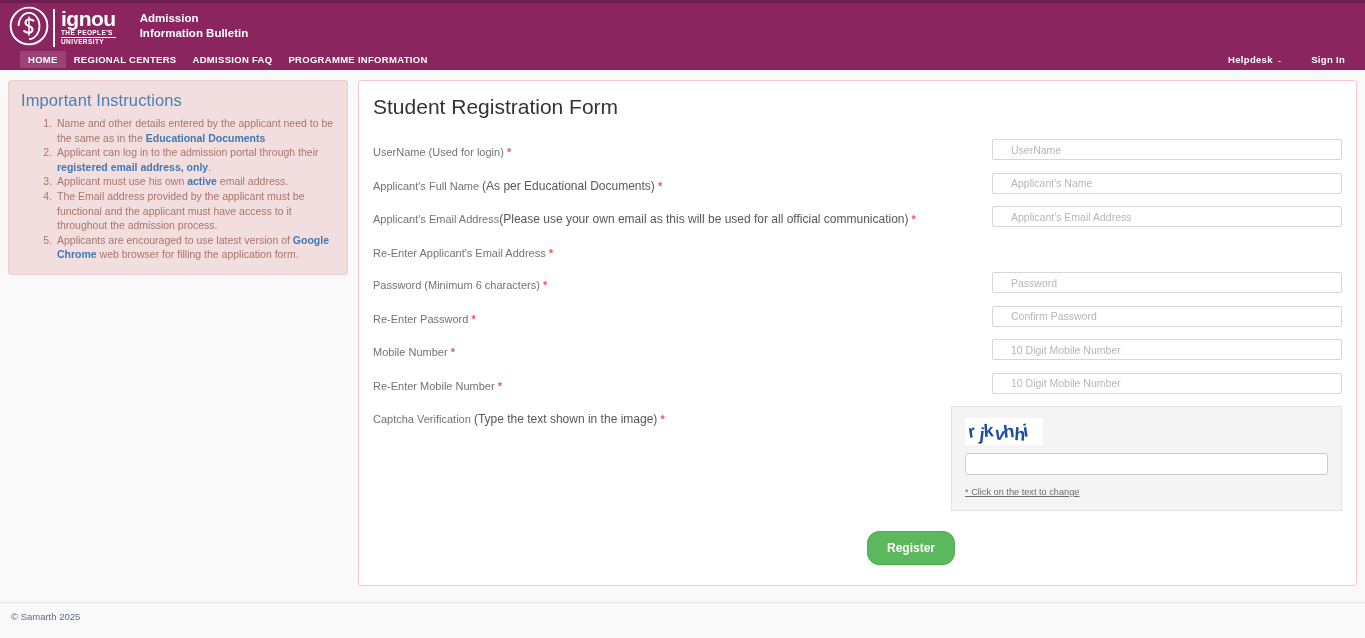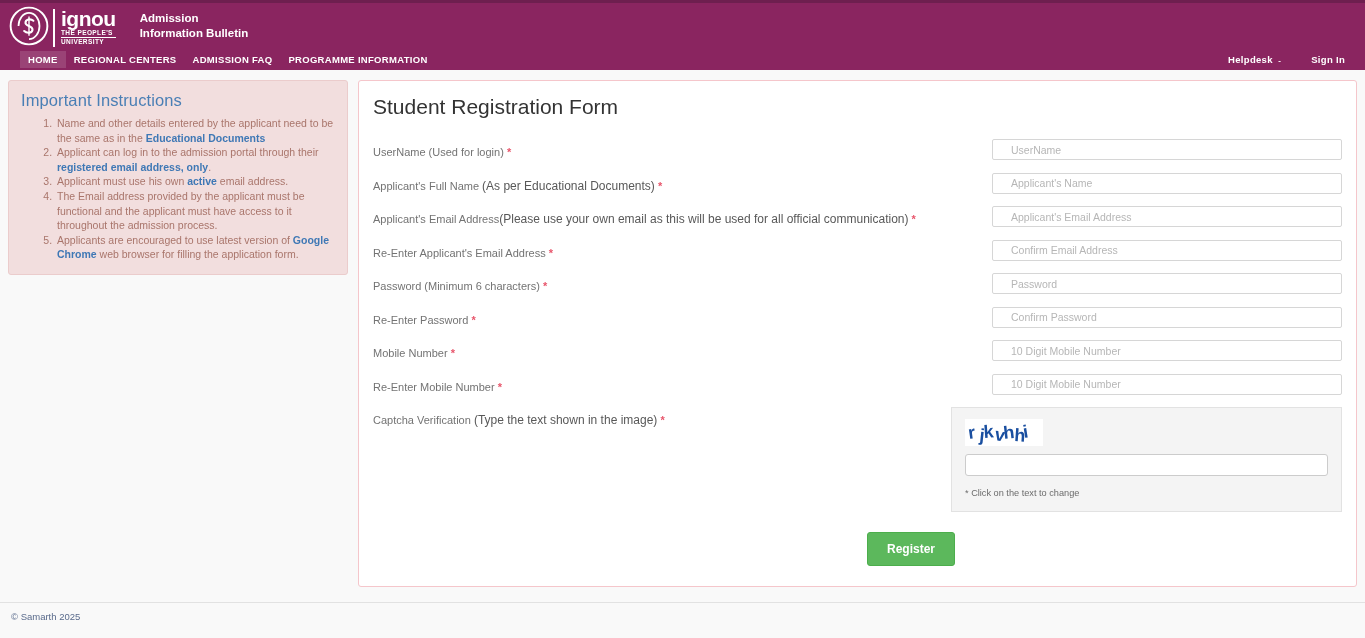--- a/index.html
+++ b/index.html
@@ -210,32 +210,33 @@
     padding: 2px 7px;
     font-size: 10.5px;
     font-family: "Liberation Sans", sans-serif;
     outline: none;
     background: #fff;
   }
   .captcha-note {
     margin-top: 12px;
     font-size: 9.2px;
     color: #6b6b6b;
+    text-decoration: underline;
   }
 
   
   .btn-row {
     display: flex;
     margin-top: 20px;
   }
   .btn-spacer { flex: 0 0 494px; }
   .btn-register {
     background: #5cb85c;
     border: 1px solid #4cae4c;
-    border-radius: 3px;
+    border-radius: 12px;
     color: #ffffff;
     font-size: 12px;
     font-weight: bold;
     padding: 9px 19px;
     cursor: pointer;
     font-family: "Liberation Sans", sans-serif;
   }
 
   
   .footer {
@@ -319,21 +320,20 @@
           <div class="form-row">
             <div class="form-label"><span>Applicant's Full Name </span><span class="sub">(As per Educational Documents)</span><span class="req"> *</span></div>
             <div class="field-wrap"><input class="txt" type="text" placeholder="Applicant's Name" style=""></div>
           </div>
           <div class="form-row">
             <div class="form-label"><span>Applicant's Email Address</span><span class="sub">(Please use your own email as this will be used for all official communication)</span><span class="req"> *</span></div>
             <div class="field-wrap"><input class="txt" type="text" placeholder="Applicant's Email Address" style=""></div>
           </div>
           <div class="form-row">
             <div class="form-label"><span>Re-Enter Applicant's Email Address</span><span class="req"> *</span></div>
-            <div class="field-wrap"><input class="txt" type="text" placeholder="Confirm Email Address" style=""></div>
           </div>
           <div class="form-row">
             <div class="form-label"><span>Password (Minimum 6 characters)</span><span class="req"> *</span></div>
             <div class="field-wrap"><input class="txt" type="text" placeholder="Password" style=""></div>
           </div>
           <div class="form-row">
             <div class="form-label"><span>Re-Enter Password</span><span class="req"> *</span></div>
             <div class="field-wrap"><input class="txt" type="text" placeholder="Confirm Password" style=""></div>
           </div>
           <div class="form-row">

